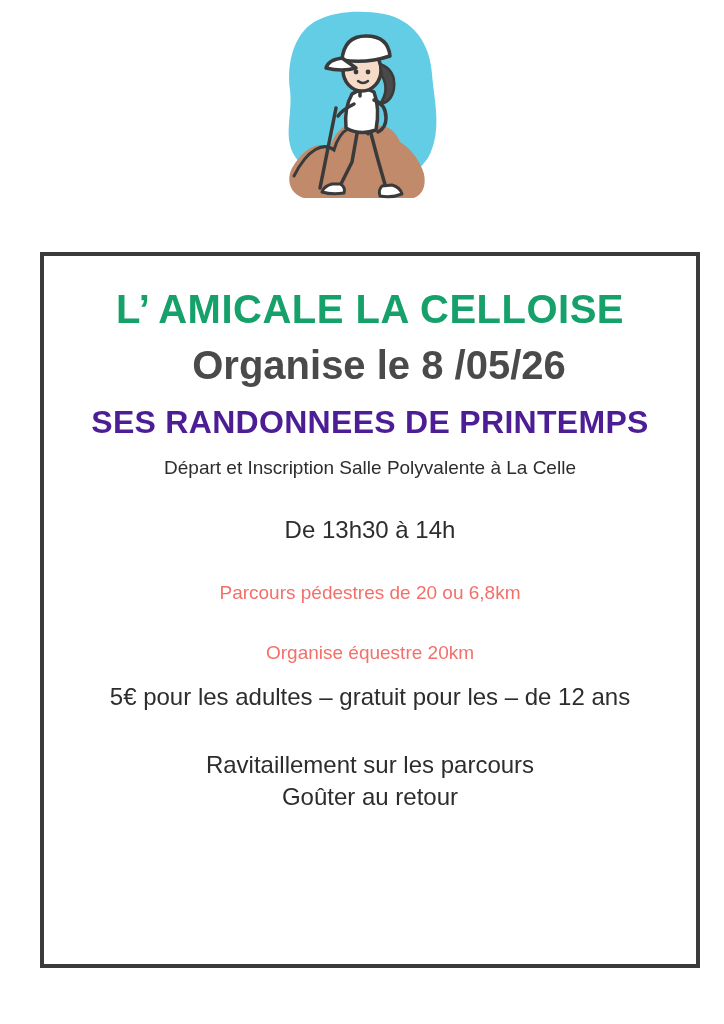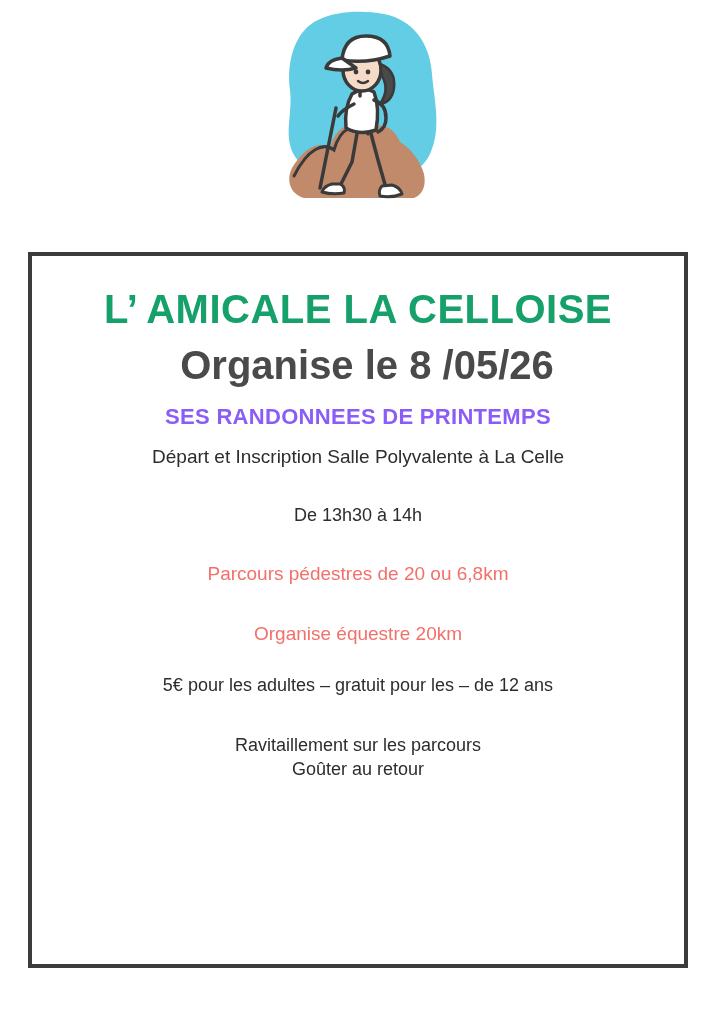--- a/index.html
+++ b/index.html
@@ -25,21 +25,21 @@
     position: absolute;
     left: 274px;
     top: 8px;
     width: 176px;
     height: 212px;
   }
 
   
   .poster {
     position: absolute;
-    left: 28px;
+    left: 40px;
     top: 252px;
     width: 660px;
     height: 716px;
     border: 4px solid #3b3b3b;
     box-sizing: border-box;
     background: #ffffff;
   }
   .poster-inner {
     padding-top: 28px;
     text-align: center;
@@ -55,28 +55,28 @@
   }
   .subtitle {
     font-size: 40px;
     font-weight: bold;
     color: #4a4a4a;
     margin: 6px 8px 4px 0;
     line-height: 1.25;
     padding-left: 26px;
   }
   .section-head {
-    font-size: 22px;
+    font-size: 32px;
     font-weight: bold;
-    color: #8b5cf6;
+    color: #4c1d95;
     margin: 14px 0 8px 0;
     letter-spacing: 0.3px;
   }
   .line {
-    font-size: 18px;
+    font-size: 24px;
     color: #2d2d2d;
     margin: 0;
     line-height: 1.35;
   }
   .line-dep {
     margin-top: 14px;
     font-size: 19px;
   }
   .line-time {
     margin-top: 33px;
@@ -85,21 +85,21 @@
     color: #f3706a;
     font-size: 19px;
     margin-top: 34px;
   }
   .line-red2 {
     color: #f3706a;
     font-size: 19px;
     margin-top: 34px;
   }
   .line-price {
-    margin-top: 27px;
+    margin-top: 16px;
   }
   .line-rav {
     margin-top: 35px;
   }
   .line-gout {
   }
 </style>
 </head>
 <body>
 

